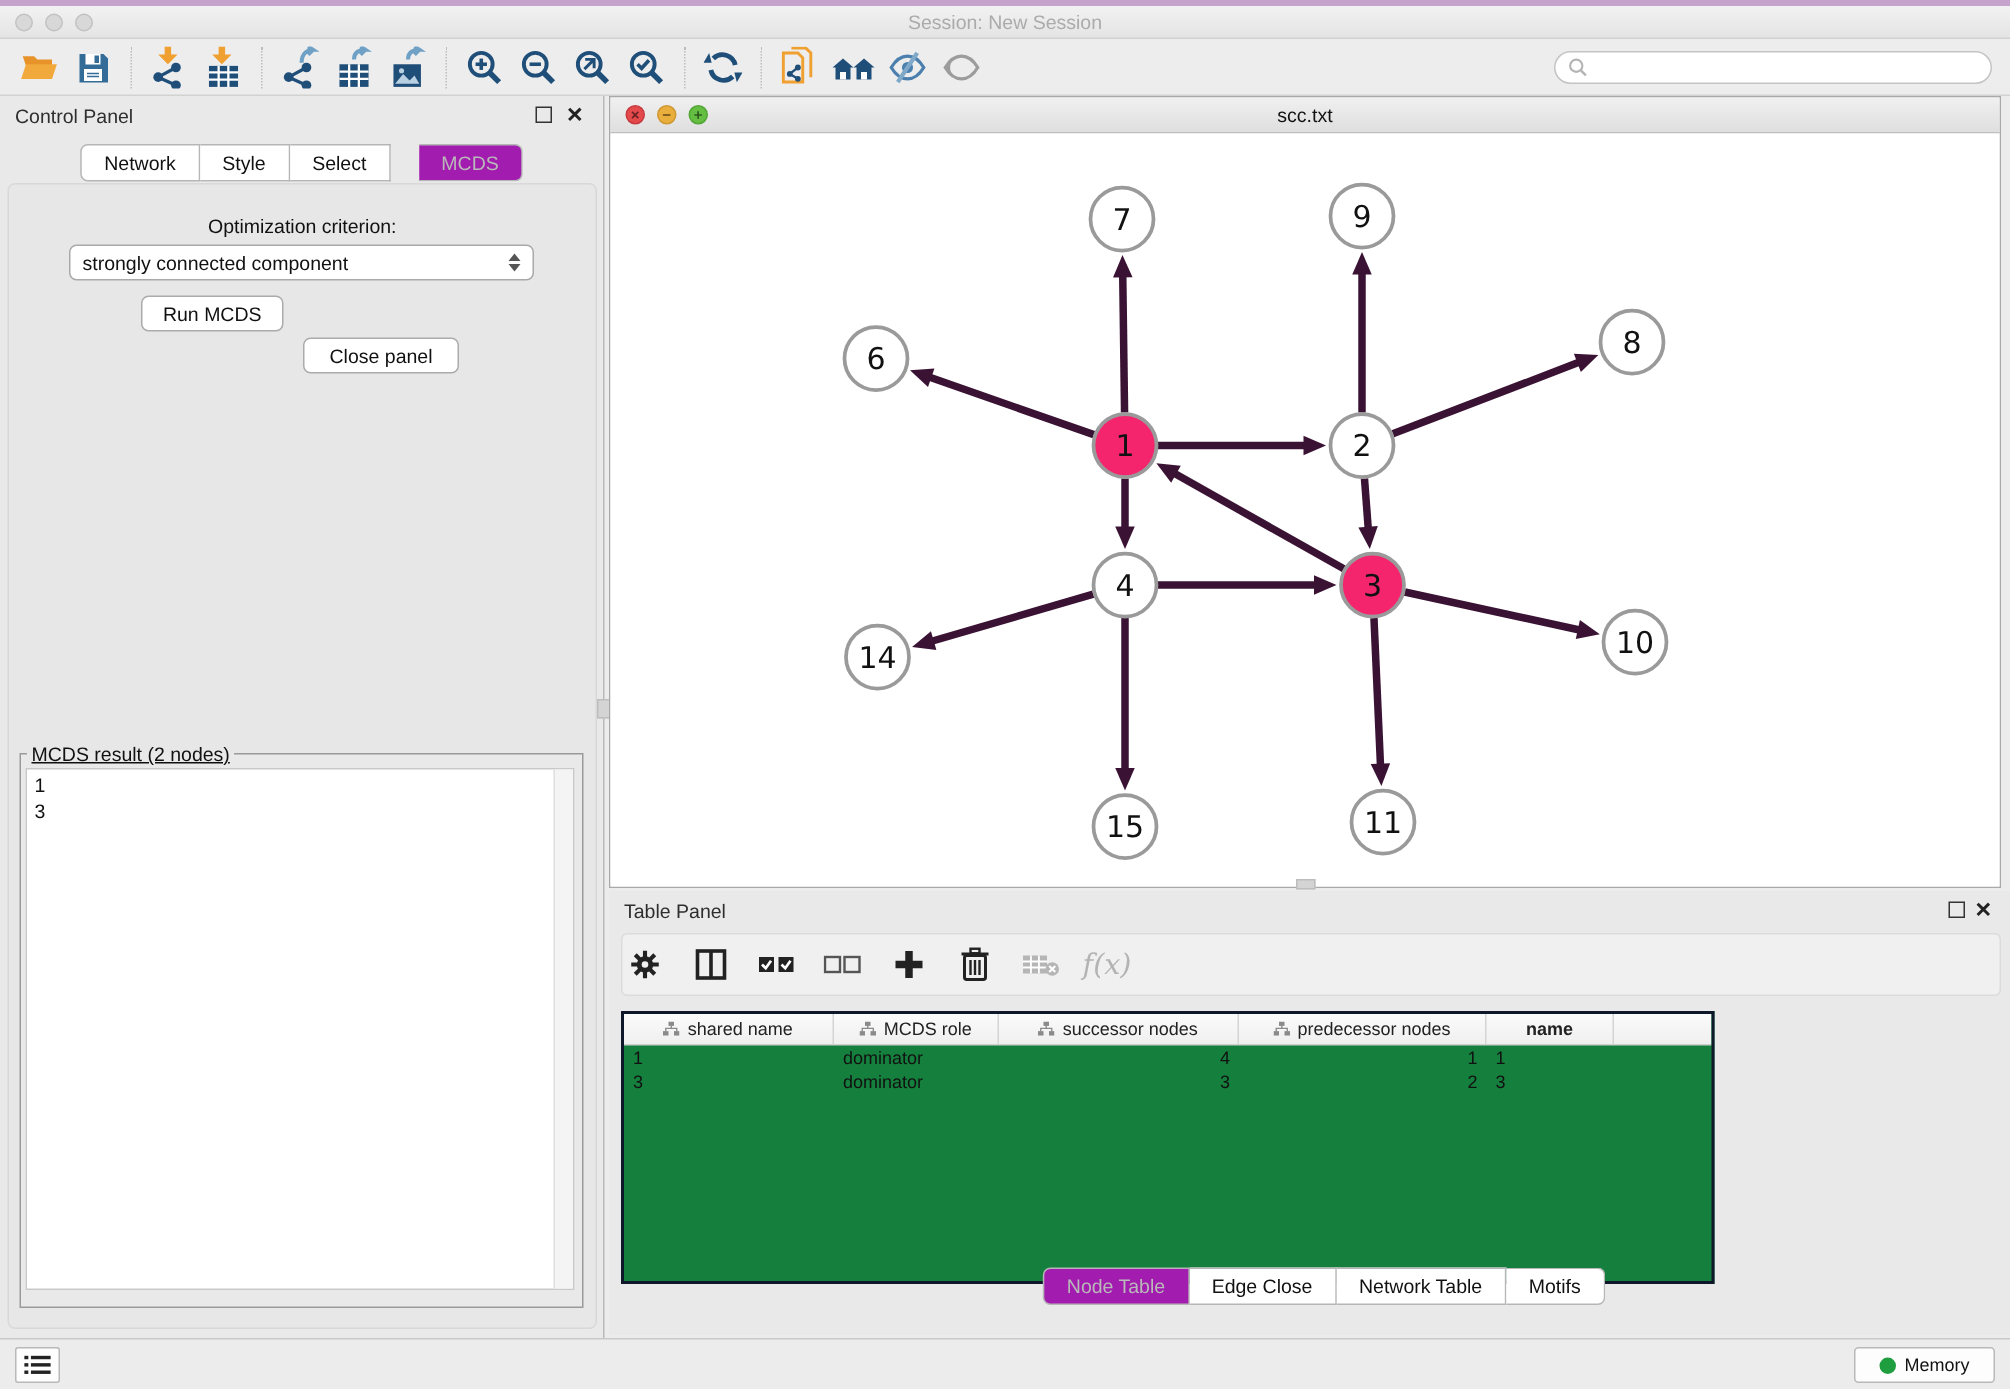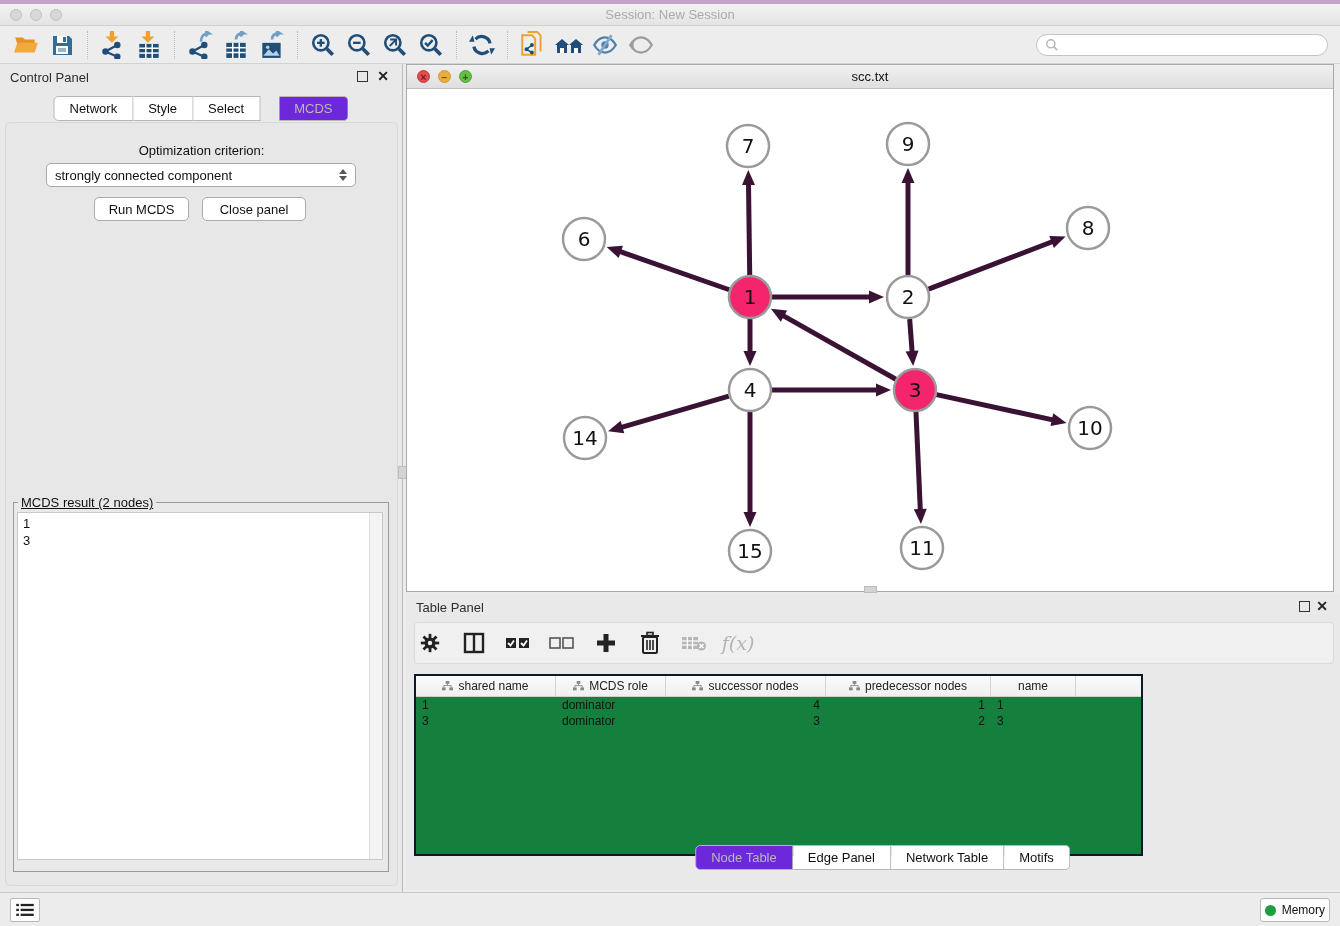--- a/index.html
+++ b/index.html
@@ -25,32 +25,32 @@
   .panel-head { position:absolute; left:0; top:0; width:100%; height:26px; }
   .panel-title { position:absolute; left:10px; top:6px; font-size:13px; color:#2E2E2E; }
   .float-btn { position:absolute; top:7px; width:11px; height:11px; border:1.5px solid #333; }
   .close-btn { position:absolute; top:4px; font-size:14px; font-weight:bold; color:#222; line-height:16px; }
   #cp-float { right:34px; } #cp-close { right:13px; }
 
   .seg-tabs { display:flex;justify-content:space-between; }
   .seg-tab { padding:4px 15px; font-size:13px; background:#FFFFFF; border:1px solid #B6B6B6; border-left:none; color:#111; }
   .seg-tab:first-child { border-left:1px solid #B6B6B6; border-radius:5px 0 0 5px; }
   .seg-tab:last-child { border-radius:0 5px 5px 0; }
-  .seg-tab.sel-inactive { background:#6d28d9; color:#B9B9B9;margin-left:19px; }
+  .seg-tab.sel-inactive { background:#a21caf; color:#B9B9B9;margin-left:19px; }
   #cp-tabs { position:absolute; top:32px; left:50%; transform:translateX(-50%); }
 
   #cp-content { position:absolute; left:5px; top:58px; width:393px; height:764px; background:#E7E7E7; border:1px solid #D8D8D8; border-radius:5px; }
   #opt-label { position:absolute; top:20px; width:100%; text-align:center; font-size:13px; color:#111; }
   #criterion-select { position:absolute; top:40px; left:40px; width:310px; height:24px; background:#fff; border:1px solid #A9A9A9; border-radius:5px; font-size:13px; display:flex; align-items:center; padding:0 8px; color:#111; }
   #criterion-select .spin { margin-left:auto; display:flex; flex-direction:column; gap:2px; }
   .tri-up { width:0; height:0; border-left:4px solid transparent; border-right:4px solid transparent; border-bottom:5px solid #555; }
   .tri-dn { width:0; height:0; border-left:4px solid transparent; border-right:4px solid transparent; border-top:5px solid #555; }
   .push-btn { position:absolute; top:74px; height:24px; background:#FFFFFF; border:1px solid #ABABAB; border-radius:5px; font-size:13px; color:#111; display:flex; align-items:center; justify-content:center; }
   #run-btn { left:88px; width:95px; }
-  #closepanel-btn { left:196px; width:104px; }
+  #closepanel-btn { left:196px; width:104px;margin-top:28px; }
 
   #result-fieldset { position:absolute; left:7px; top:372px; width:376px; height:377px; border:1px solid #9A9A9A; background:#E9E9E9; }
   #result-fieldset legend { font-size:13px; color:#111; margin-left:4px; padding:0 3px;text-decoration:underline; }
   #result-box { position:absolute; left:3px; top:2px; width:366px; height:348px; background:#fff; border:1px solid #C9C9C9; }
   #result-text { position:absolute; left:5px; top:2px; font-size:13px; line-height:17px; color:#111; white-space:pre-line; }
   #result-scroll { position:absolute; right:0; top:0; width:13px; height:100%; background:#F4F4F4; border-left:1px solid #E0E0E0; }
 
   
   #v-split-handle { left:398px; top:466px; width:9px; height:13px; background:#D4D4D4; border:1px solid #BDBDBD; }
   #h-split-handle { left:864px; top:586px; width:13px; height:7px; background:#D4D4D4; border:1px solid #BDBDBD; }
@@ -75,21 +75,21 @@
   #tbl-header { display:flex; height:21px; background:linear-gradient(#FBFBFB,#EFEFEF); border-bottom:1px solid #CFCFCF; }
   .th-cell { display:flex; align-items:center; justify-content:center; gap:5px; font-size:12px; color:#222; border-right:1px solid #D4D4D4; height:100%; }
   .tbl-row { display:flex; height:16px; align-items:center; }
   .td-cell { font-size:12px; color:#111; padding:0 6px; overflow:hidden; white-space:nowrap; }
   .al-r { text-align:right; } .al-l { text-align:left; }
   #tp-tabs { position:absolute; bottom:20px; left:50%; transform:translateX(-50%); }
 
   
   #statusbar { left:0; top:892px; width:1340px; height:34px; background:#ECECEC; border-top:1px solid #C9C9C9; }
   #list-btn { position:absolute; left:10px; top:5px; width:30px; height:24px; background:#FDFDFD; border:1px solid #B9B9B9; border-radius:2px; display:flex; align-items:center; justify-content:center; }
-  #memory-btn { position:absolute; right:10px; top:5px; height:24px; padding:0 4px; background:#FDFDFD; border:1px solid #B9B9B9; border-radius:3px; display:flex; align-items:center; gap:6px; font-size:12px; color:#111; }
+  #memory-btn { position:absolute; right:10px; top:5px; height:24px; padding:0 16px; background:#FDFDFD; border:1px solid #B9B9B9; border-radius:3px; display:flex; align-items:center; gap:6px; font-size:12px; color:#111; }
   #memory-dot { width:11px; height:11px; border-radius:50%; background:#1E9E3E; }
 </style>
 </head>
 <body>
 
 <div id="accent-strip" class="abs"></div>
 <div id="titlebar" class="abs">
   <span class="traffic" style="left:10px"></span>
   <span class="traffic" style="left:30px"></span>
   <span class="traffic" style="left:50px"></span>
@@ -477,21 +477,21 @@
         </div>
         <div class="th-cell" style="width: 165px;">
           <svg width="11" height="11" viewBox="0 0 12 12">
             <rect x="4" y="0" width="4" height="3.2" fill="#8A8A8A"></rect>
             <rect x="0" y="7" width="4" height="3.2" fill="#8A8A8A"></rect>
             <rect x="8" y="7" width="4" height="3.2" fill="#8A8A8A"></rect>
             <path d="M6 3v2M2 7V5h8v2" stroke="#8A8A8A" fill="none"></path>
           </svg>
           <span>predecessor nodes</span>
         </div>
-        <div class="th-cell" style="width: 85px;">
+        <div class="th-cell" style="width: 85px; font-weight: bold;">
           <span>name</span>
         </div>
       </div>
     <div id="tbl-body">
         <div class="tbl-row">
           <div class="td-cell al-l" style="width: 140px;">1</div>
           <div class="td-cell al-l" style="width: 110px;">dominator</div>
           <div class="td-cell al-r" style="width: 160px;">4</div>
           <div class="td-cell al-r" style="width: 165px;">1</div>
           <div class="td-cell al-l" style="width: 85px;">1</div>
@@ -500,21 +500,21 @@
           <div class="td-cell al-l" style="width: 140px;">3</div>
           <div class="td-cell al-l" style="width: 110px;">dominator</div>
           <div class="td-cell al-r" style="width: 160px;">3</div>
           <div class="td-cell al-r" style="width: 165px;">2</div>
           <div class="td-cell al-l" style="width: 85px;">3</div>
         </div>
       </div>
   </div>
   <div id="tp-tabs" class="seg-tabs">
     <span class="seg-tab sel-inactive">Node Table</span>
-    <span class="seg-tab">Edge Panel</span>
+    <span class="seg-tab">Edge Close</span>
     <span class="seg-tab">Network Table</span>
     <span class="seg-tab">Motifs</span>
   </div>
 </div>
 
 <div id="statusbar" class="abs">
   <div id="list-btn">
     <svg width="18" height="14" viewBox="0 0 20 16">
         <g fill="#222">
           <rect x="0" y="1" width="3" height="2.6"></rect>

